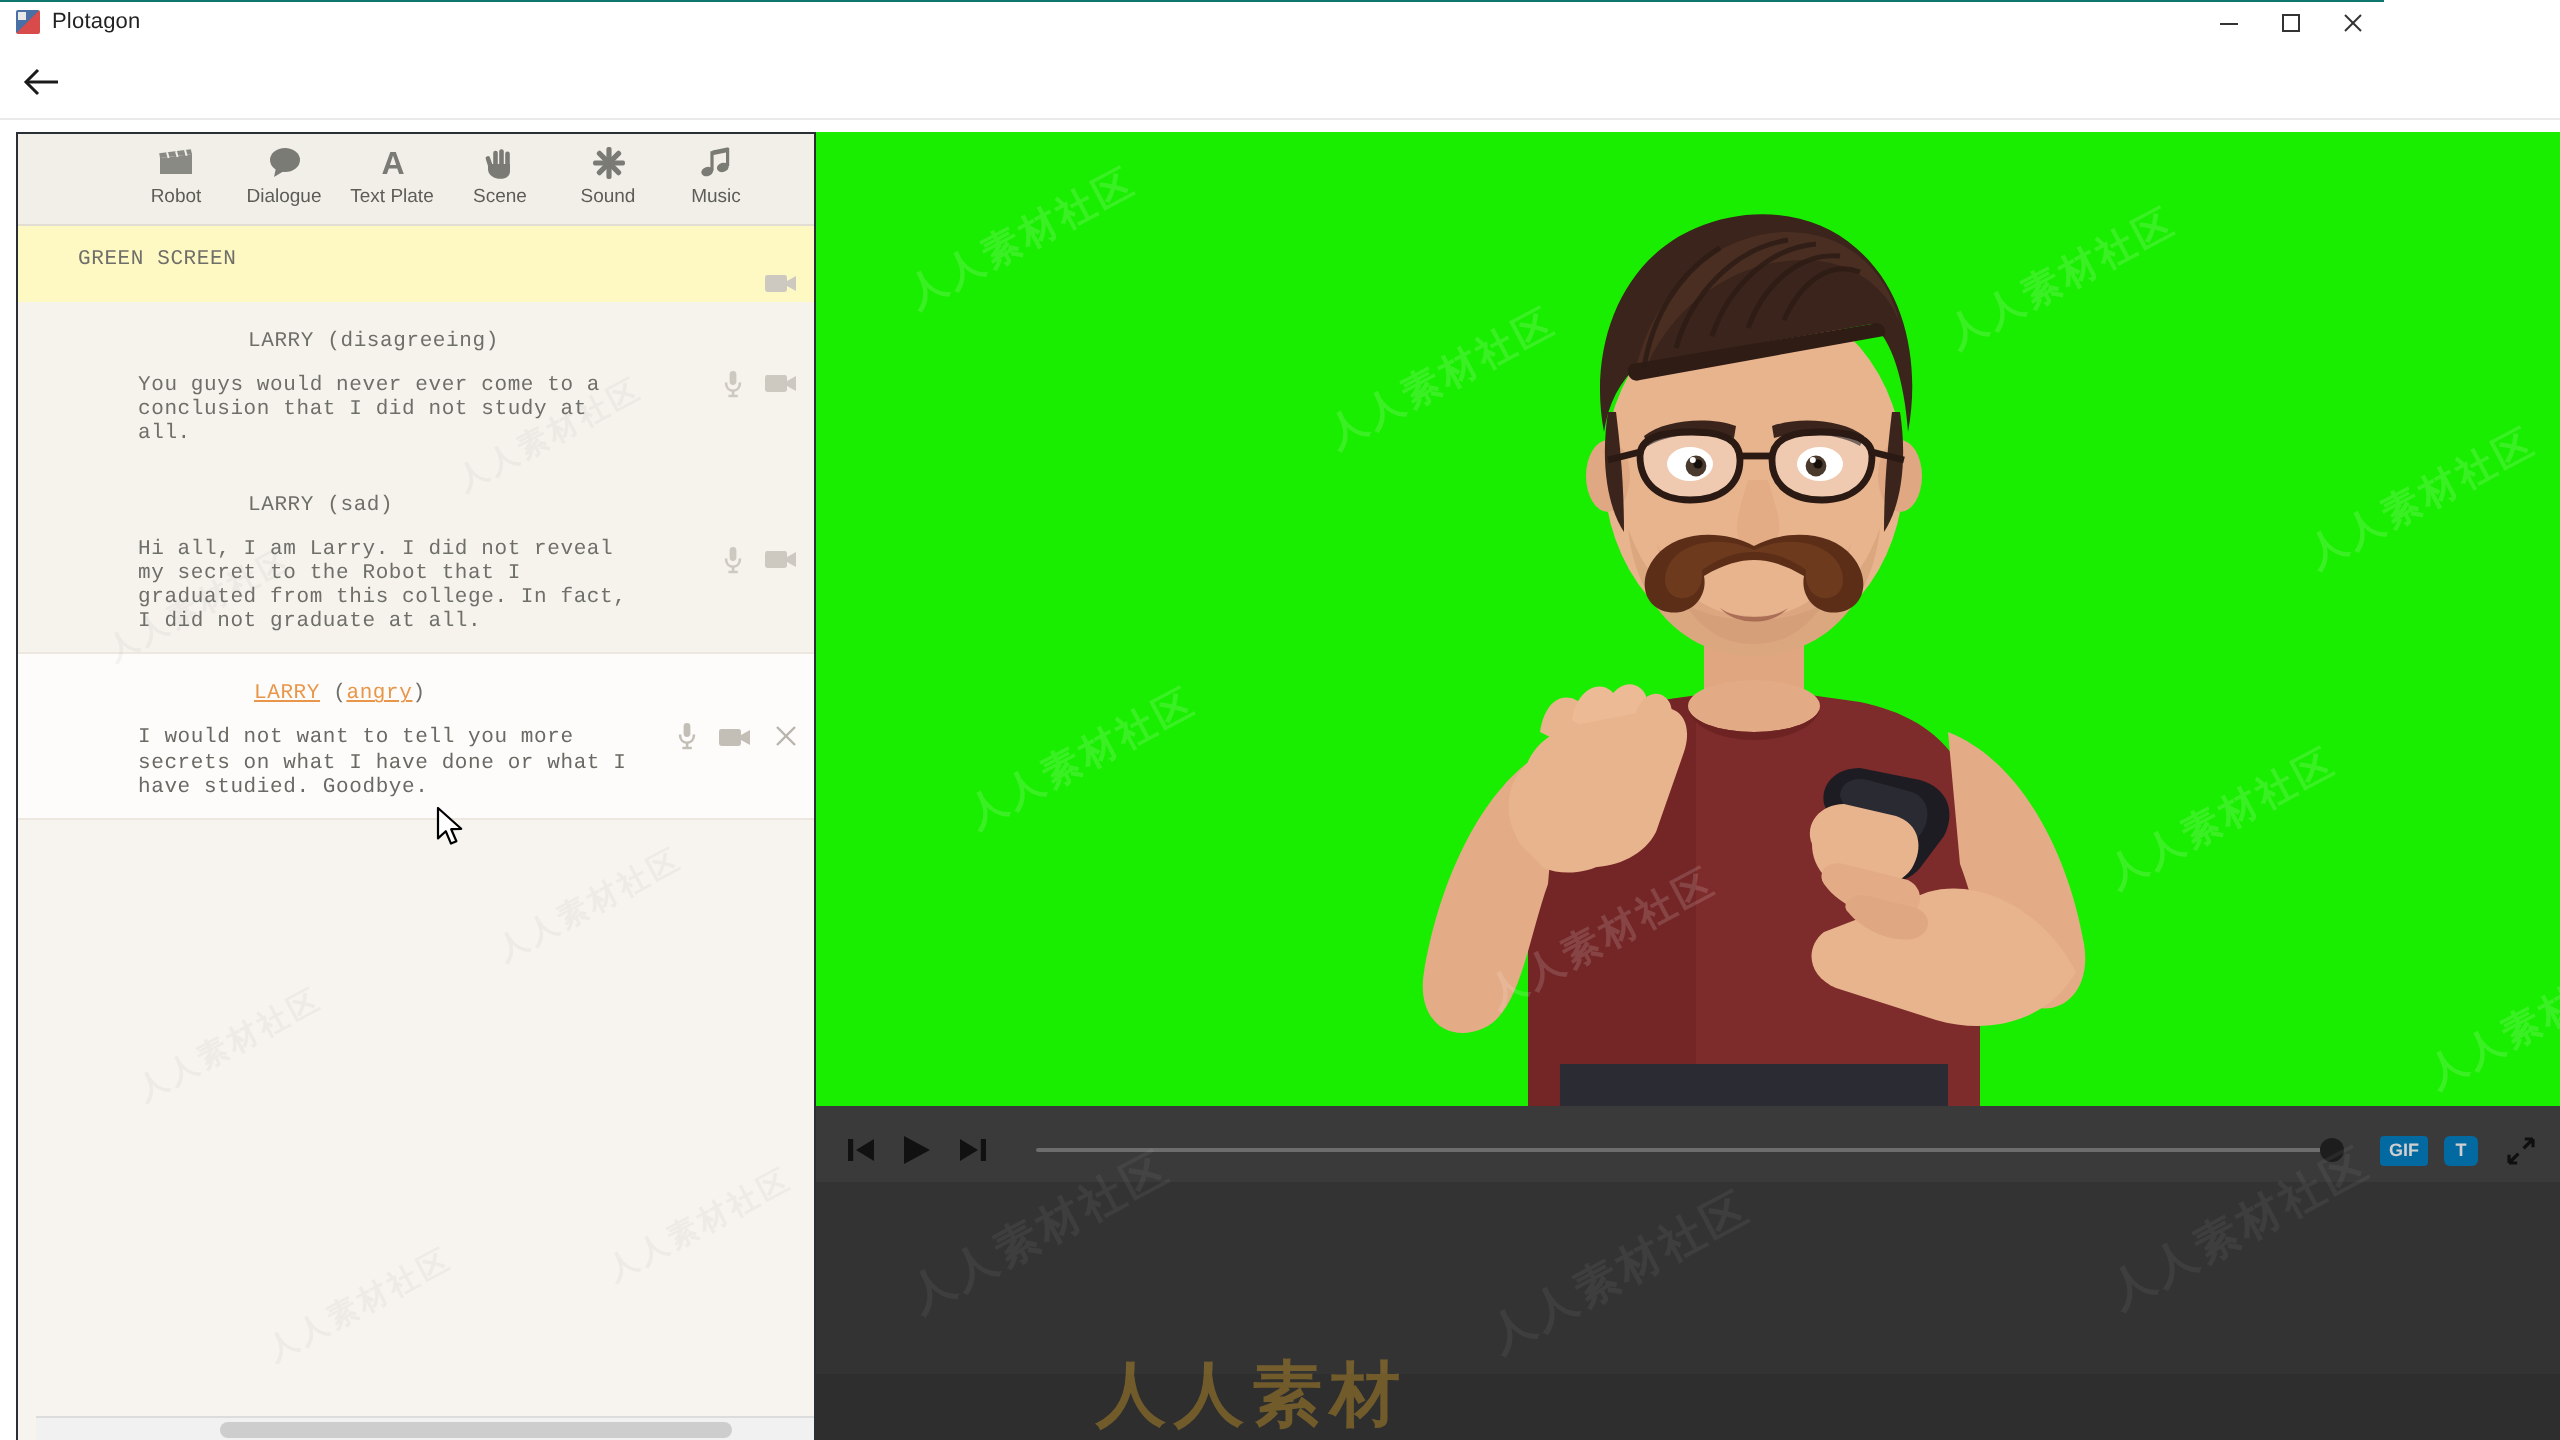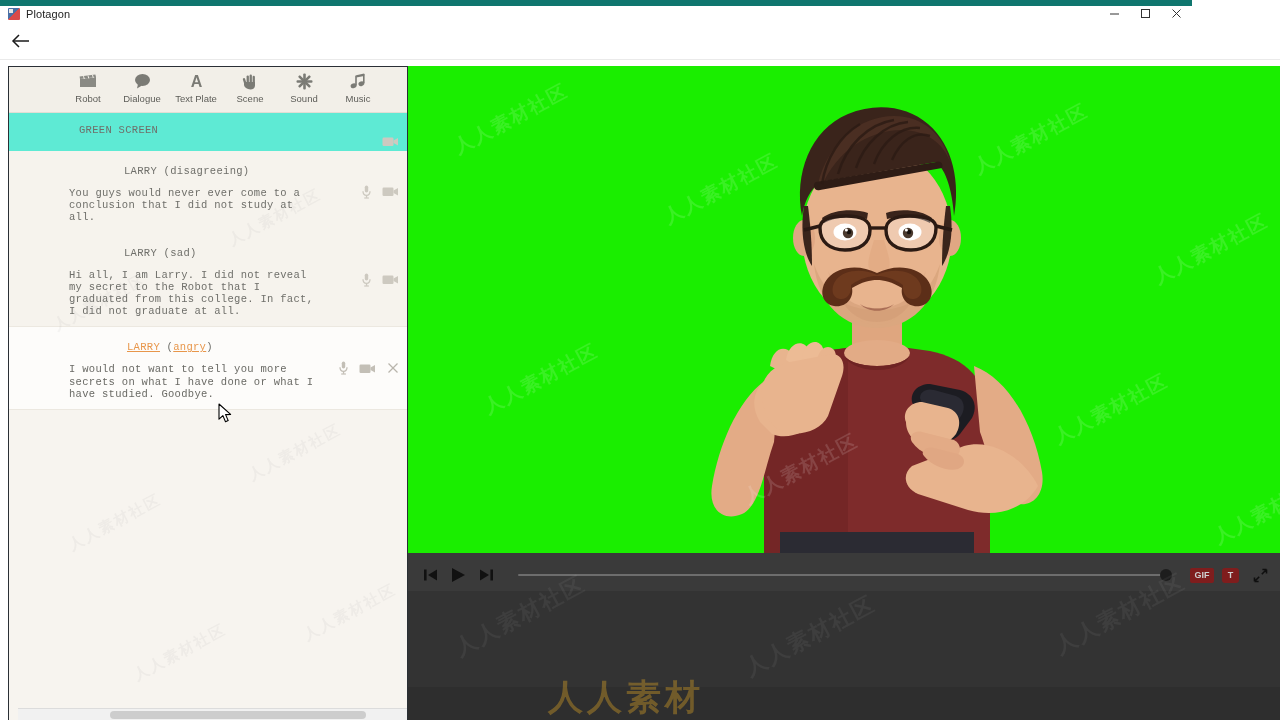--- a/index.html
+++ b/index.html
@@ -13,21 +13,21 @@
     position: relative;
     width: 1280px; height: 720px;
     background: #ffffff;
   }
 
   
   .titlebar {
     position: absolute; left: 0; top: 0;
     width: 1192px; height: 21px;
     background: #ffffff;
-    border-top: 6px solid #0f766e;
+    border-top: 1px solid #0f766e;
     display: flex; align-items: center;
   }
   .tb-icon {
     width: 12px; height: 12px; margin-left: 8px; margin-right: 6px;
     background: linear-gradient(135deg,#4a6fa5 0%,#4a6fa5 48%,#d94a4a 50%,#d94a4a 100%);
     border-radius: 1px;
     position: relative; flex: 0 0 auto;
   }
   .tb-icon::after {
     content: ""; position: absolute; left: 1px; top: 1px;
@@ -95,21 +95,21 @@
     height: 608px;
     background: #f7f4ef;
     overflow: hidden;
   }
 
   .blk {
     position: relative;
     padding: 9px 44px 9px 0;
     font-family: "Liberation Mono", "DejaVu Sans Mono", monospace;
   }
-  .blk.scene  { background: #5eead4; padding-top: 11px; padding-bottom: 14px; padding-left: 40px; }
+  .blk.scene  { background: #fef9c3; padding-top: 11px; padding-bottom: 14px; }
   .blk.dlg    { background: #f6f3ed; }
   .blk.active { background: #fdfcfa; border-top: 1px solid #ece8e0; border-bottom: 1px solid #ece8e0; }
 
   .scene-head {
     font-size: 10.5px; color: #6f6f6a; line-height: 13px;
     padding-left: 30px; letter-spacing: .3px;
   }
   .scene-desc {
     font-size: 10.5px; color: #6f6f6a; line-height: 13px;
     padding-left: 30px; letter-spacing: .3px;
@@ -191,21 +191,21 @@
   }
   .seek-track {
     width: 100%; height: 2px; background: #6d6d6d; border-radius: 1px;
   }
   .seek-dot {
     position: absolute; right: 0; top: 50%; transform: translateY(-50%);
     width: 12px; height: 12px; border-radius: 50%; background: #1d1d1d;
   }
   .pill {
     height: 15px; min-width: 24px; padding: 0 4px;
-    background: #7f1d1d; color: #cfcfcf;
+    background: #0369a1; color: #cfcfcf;
     font-size: 9px; font-weight: bold;
     display: flex; align-items: center; justify-content: center;
     border-radius: 2px; margin-left: 8px; cursor: pointer;
     font-family: "Liberation Sans", sans-serif;
   }
   .pill.tbadge { min-width: 17px; border-radius: 3px; }
   .expand {
     margin-left: 14px; margin-right: 4px;
     color: #0f0f0f; cursor: pointer; display: flex; align-items: center;
   }

